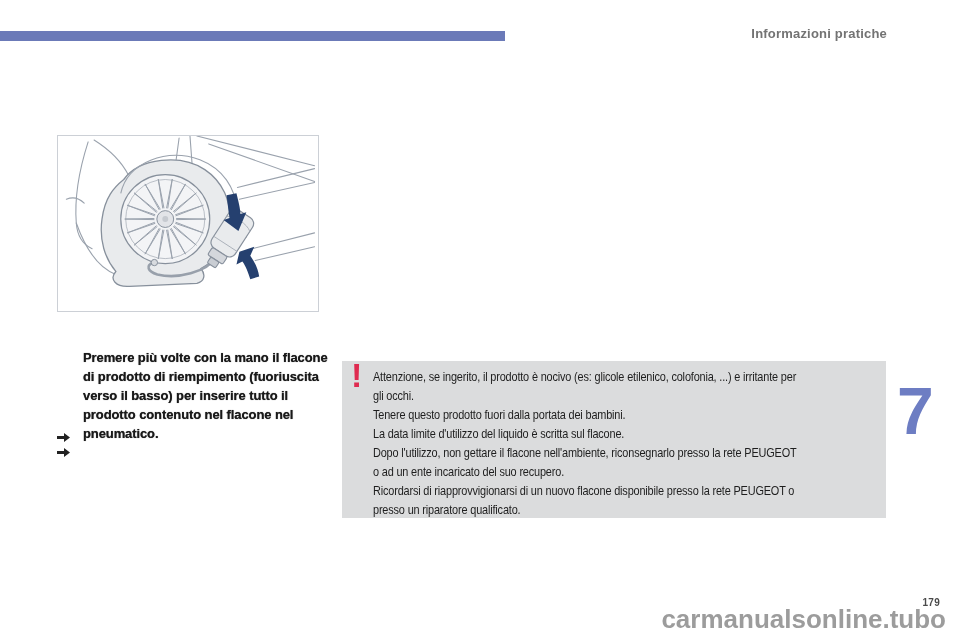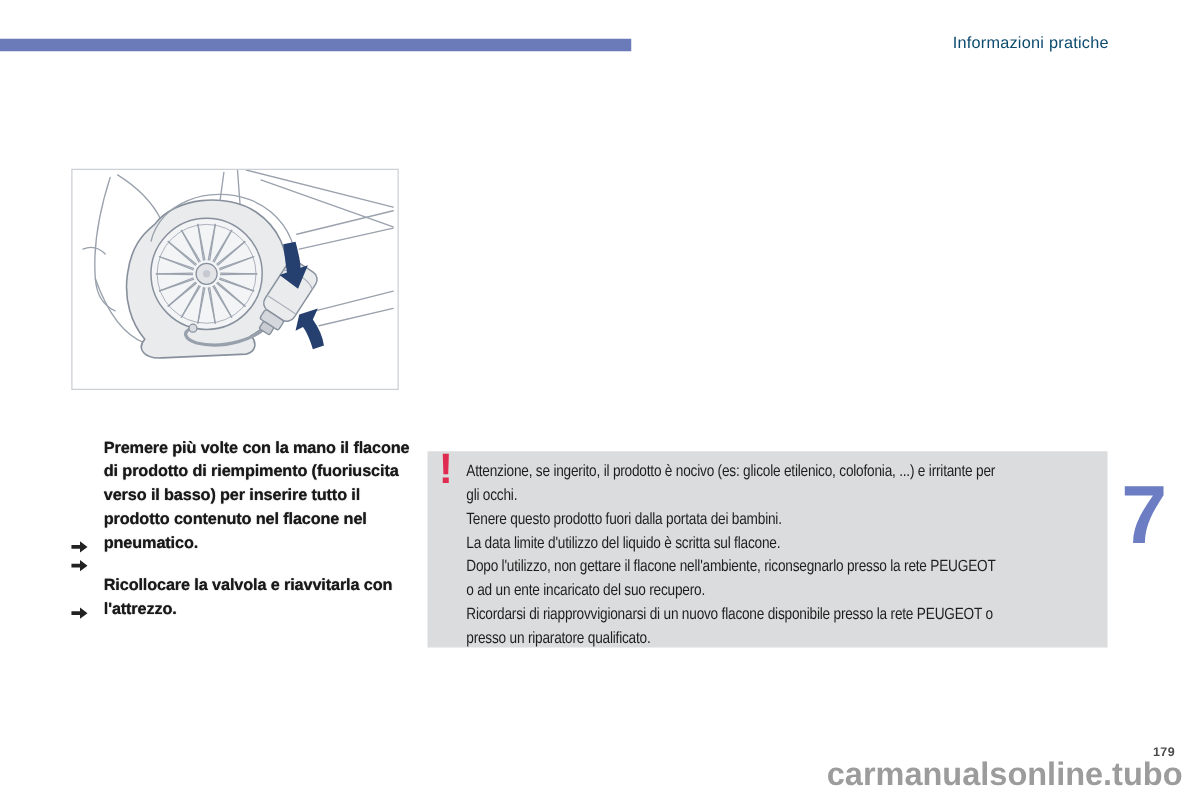--- a/index.html
+++ b/index.html
@@ -8,21 +8,21 @@
     background:#ffffff;
     font-family:"Liberation Sans", sans-serif;
     color:#1a1a1a;
   }
   .top-bar{
     position:absolute;left:0;top:31px;width:505px;height:10px;
     background:#6b7ab8;
   }
   .header-title{
     position:absolute;top:26px;right:73px;
-    font-size:13px;font-weight:normal;color:#0c4a6e;letter-spacing:.2px;
+    font-size:13px;font-weight:bold;color:#737373;letter-spacing:.2px;
   }
   .figure-box{
     position:absolute;left:57px;top:135px;width:262px;height:177px;
     background:#ffffff;border:1px solid #ccd0d6;box-sizing:border-box;
   }
   .figure-box svg{display:block;width:100%;height:100%;}
   .instructions{
     position:absolute;left:57px;top:348px;width:282px;
     list-style:none;margin:0;padding:0;
   }
@@ -163,28 +163,20 @@
     </span>
     <span>Premere più volte con la mano il flacone di prodotto di riempimento (fuoriuscita verso il basso) per inserire tutto il prodotto contenuto nel flacone nel pneumatico.</span>
   </li>
   <li>
     <span class="bullet-icon">
       <svg viewBox="0 0 14 11">
           <path d="M0,4 h7 V1 l6,4.5 -6,4.5 V7 H0 Z" fill="#222"></path>
         </svg>
     </span>
   </li>
-  <li>
-    <span class="bullet-icon">
-      <svg viewBox="0 0 14 11">
-          <path d="M0,4 h7 V1 l6,4.5 -6,4.5 V7 H0 Z" fill="#222"></path>
-        </svg>
-    </span>
-    <span>Ricollocare la valvola e riavvitarla con l'attrezzo.</span>
-  </li>
 </ul>
 
 <div class="warning-box">
   <span class="warning-mark">!</span>
   <div class="warning-line">Attenzione, se ingerito, il prodotto è nocivo (es: glicole etilenico, colofonia, ...) e irritante per</div>
   <div class="warning-line">gli occhi.</div>
   <div class="warning-line">Tenere questo prodotto fuori dalla portata dei bambini.</div>
   <div class="warning-line">La data limite d'utilizzo del liquido è scritta sul flacone.</div>
   <div class="warning-line">Dopo l'utilizzo, non gettare il flacone nell'ambiente, riconsegnarlo presso la rete PEUGEOT</div>
   <div class="warning-line">o ad un ente incaricato del suo recupero.</div>

